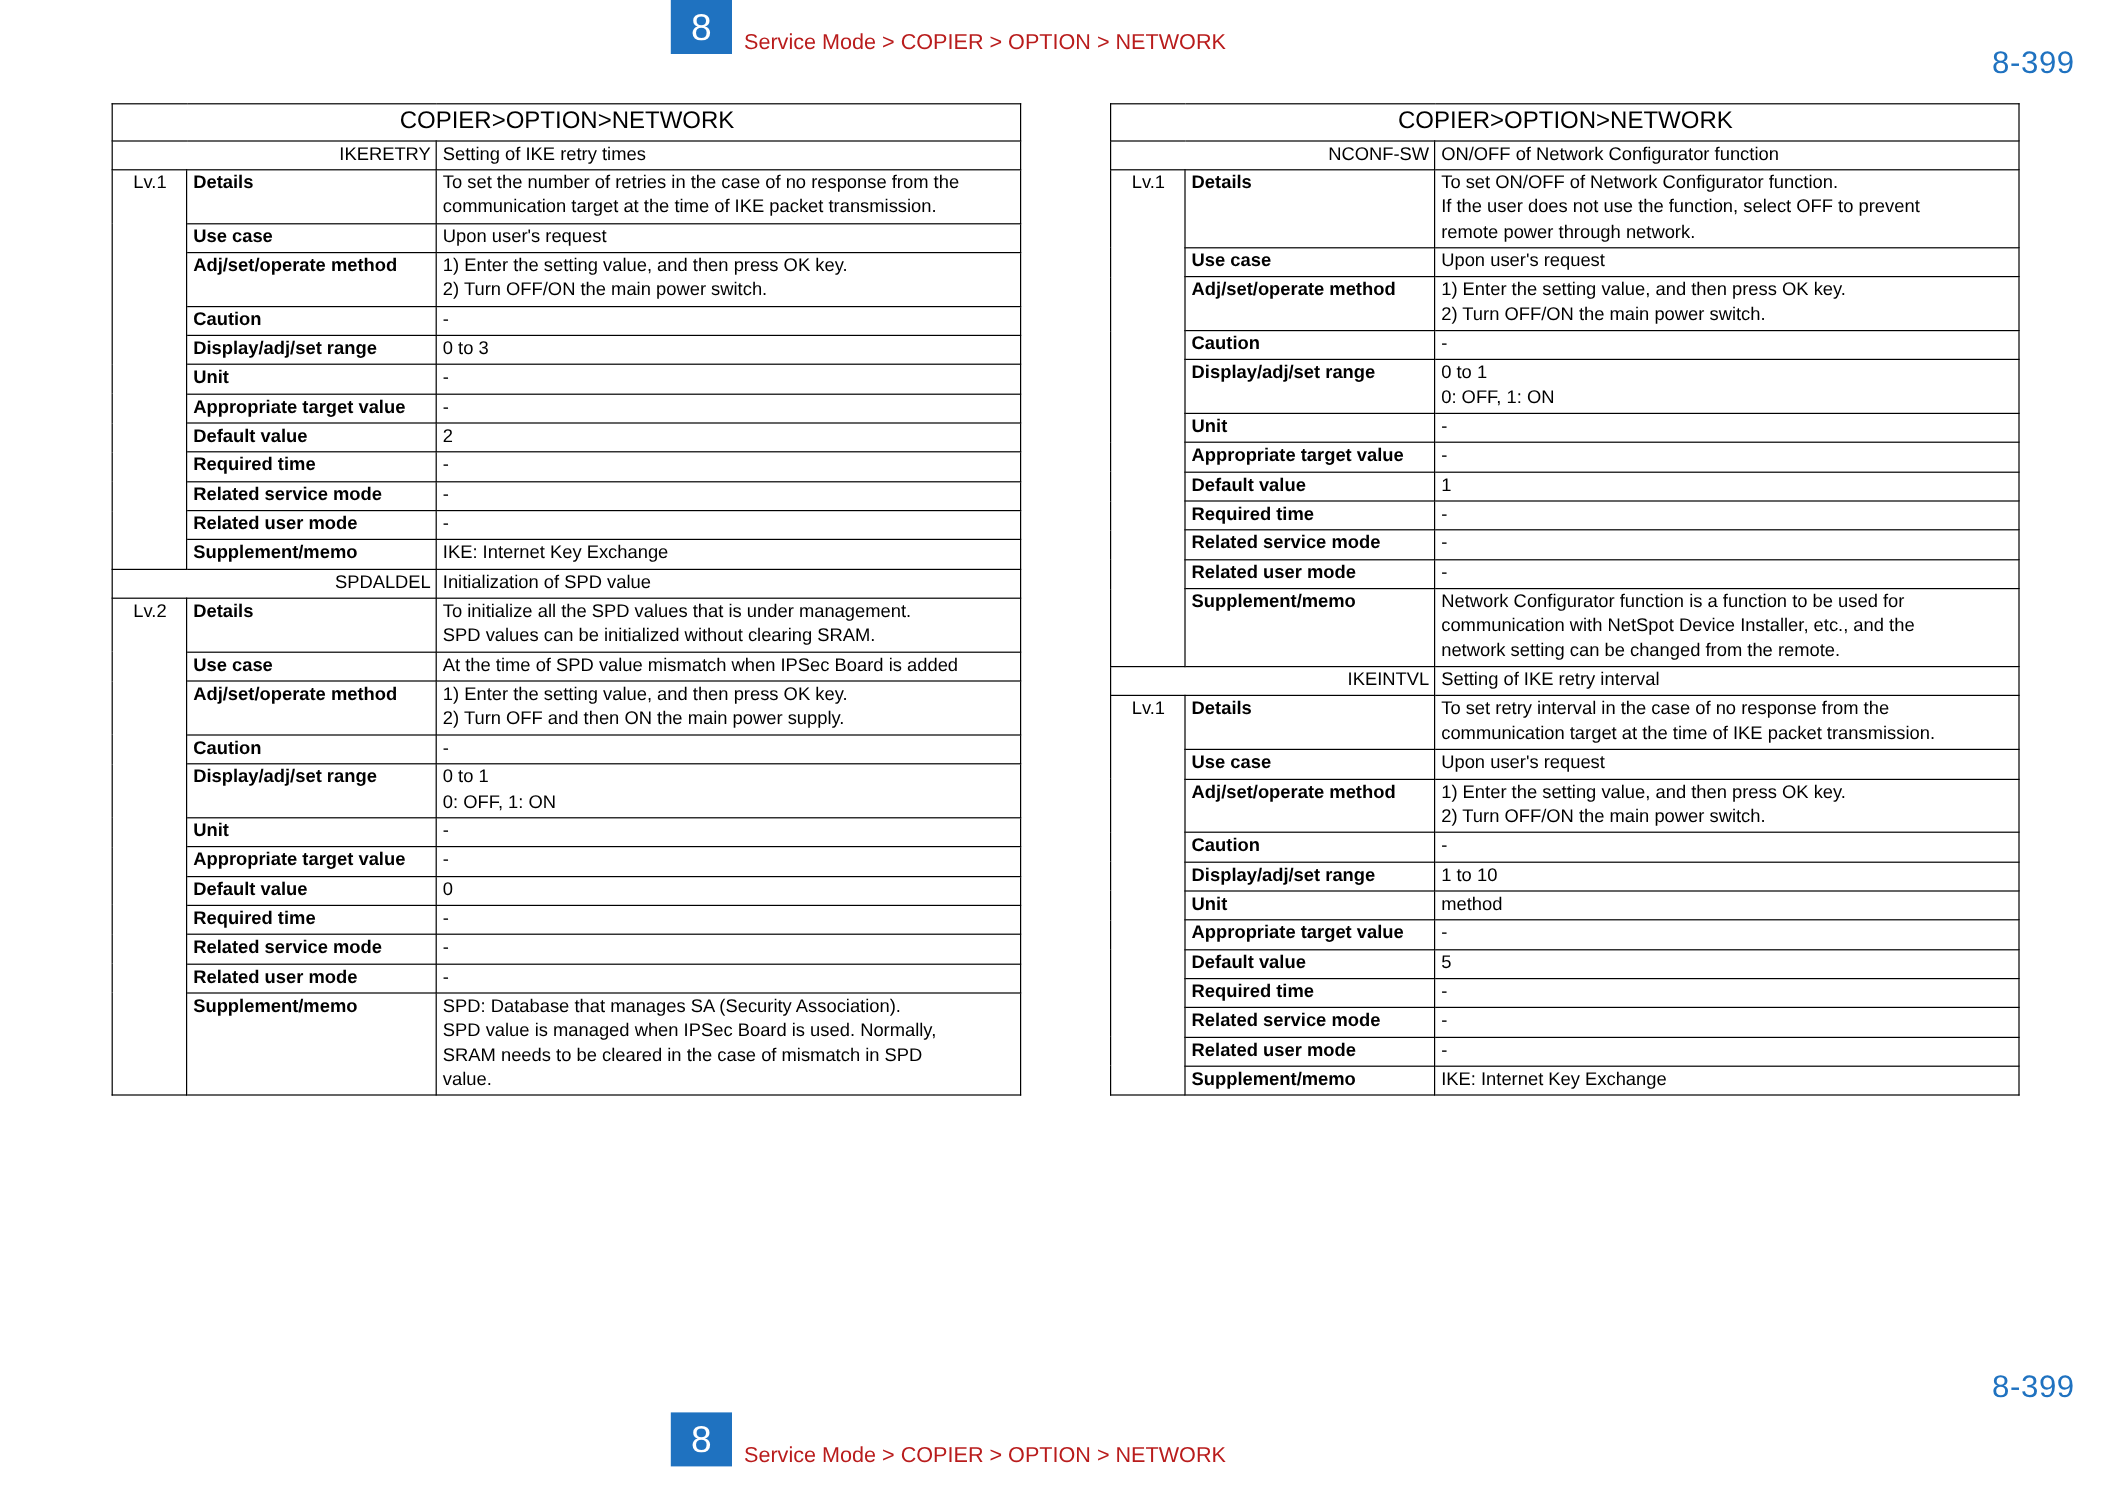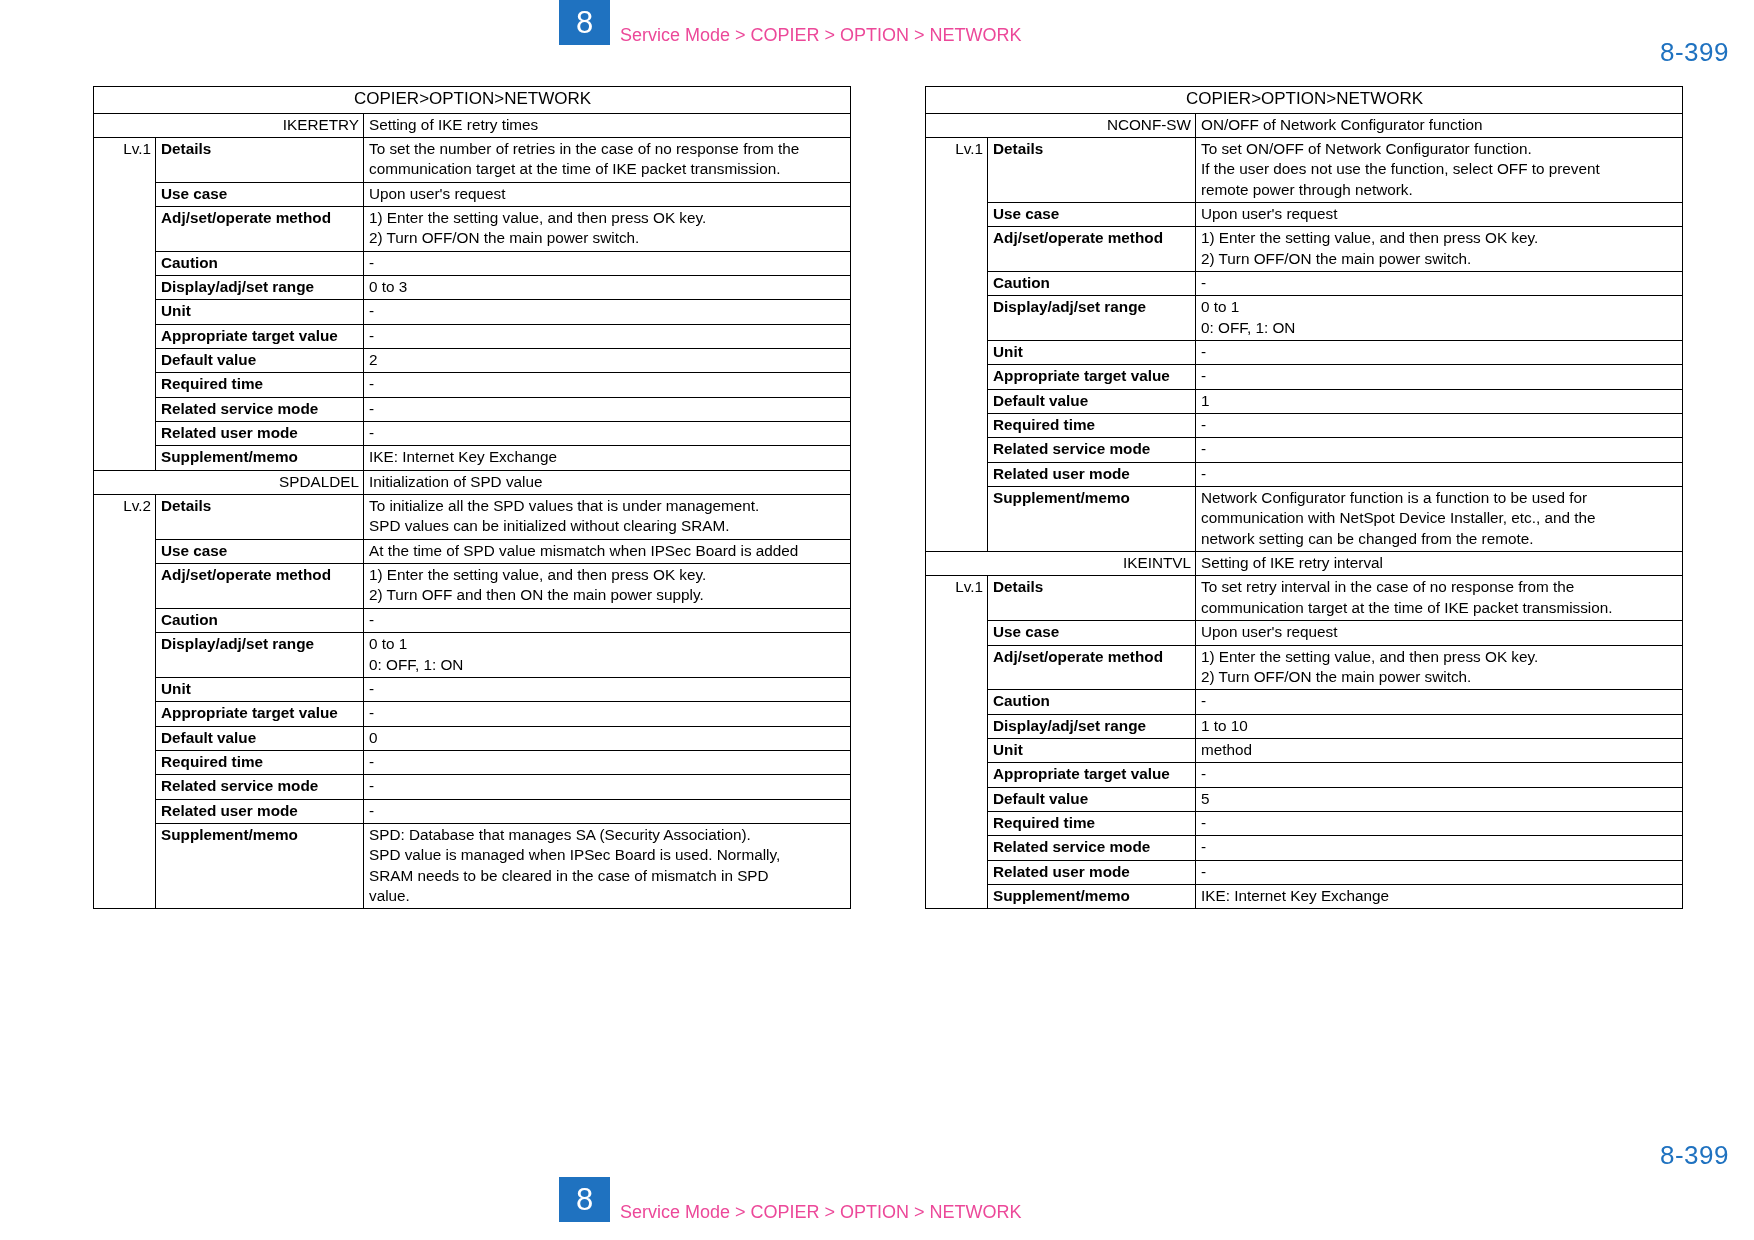--- a/index.html
+++ b/index.html
@@ -35,21 +35,21 @@
     font-size: 31px;
     line-height: 45px;
     text-align: center;
     font-family: "Liberation Sans", sans-serif;
   }
   .breadcrumb {
     position: absolute;
     left: 620px;
     top: 25px;
     font-size: 18px;
-    color: #ec4899;
+    color: #b91c1c;
     letter-spacing: 0px;
     white-space: nowrap;
     font-family: "Liberation Sans", sans-serif;
   }
   .page-number-top {
     position: absolute;
     right: 25px;
     top: 37px;
     font-size: 26px;
     color: #1F72C0;
@@ -110,35 +110,35 @@
     font-family: "Liberation Sans", sans-serif;
   }
   
   col.c-lv    { width: 62px; }
   col.c-key   { width: 208px; }
   col.c-val   { width: 487px; }
 
   td.title {
     background: #A7C0E4;
     text-align: center;
-    font-size: 17px;
+    font-size: 20px;
     padding-top: 2px;
     padding-bottom: 3px;
   }
   td.item-code {
     background: #D6DFF2;
     text-align: right;
   }
   td.item-desc {
     background: #ffffff;
     margin-left: 20px;
   }
   td.lv {
     background: #D6DFF2;
-    text-align: right;
+    text-align: center;
   }
   td.label {
     background: #D6DFF2;
     font-weight: bold;
   }
   td.value {
     background: #ffffff;
     margin-left: 36px;
   }
   .ln { display: block; white-space: nowrap; }

